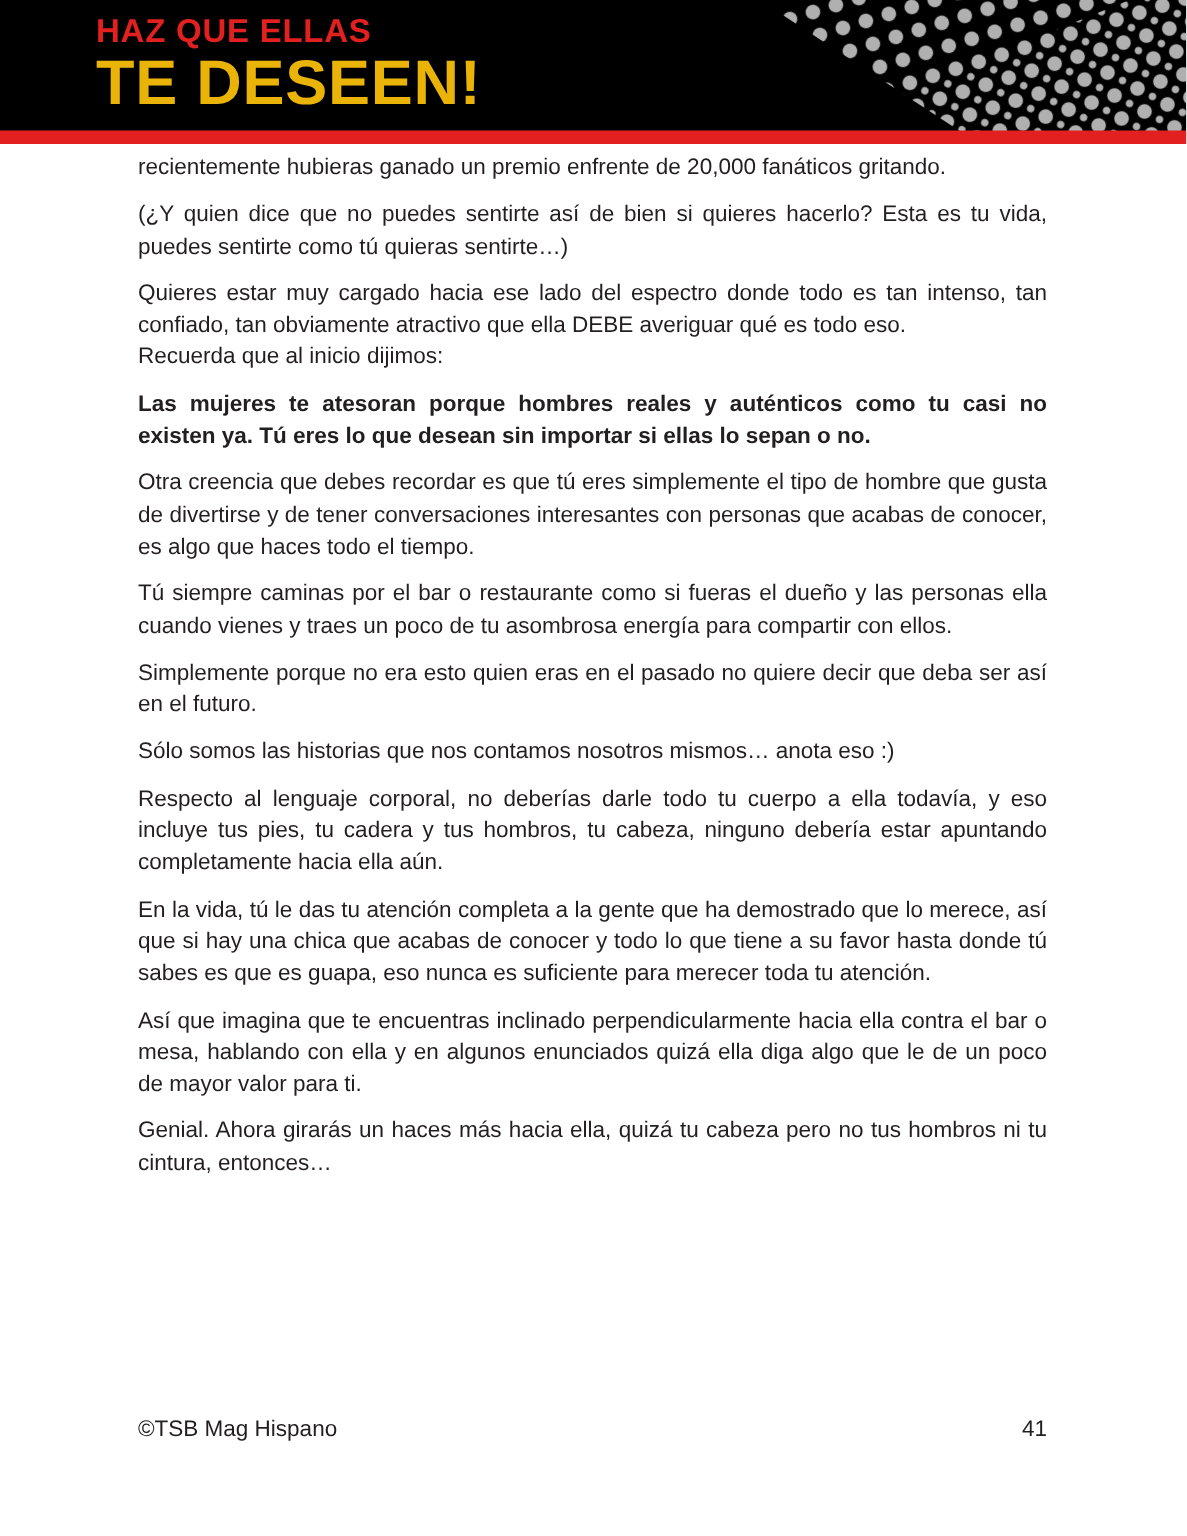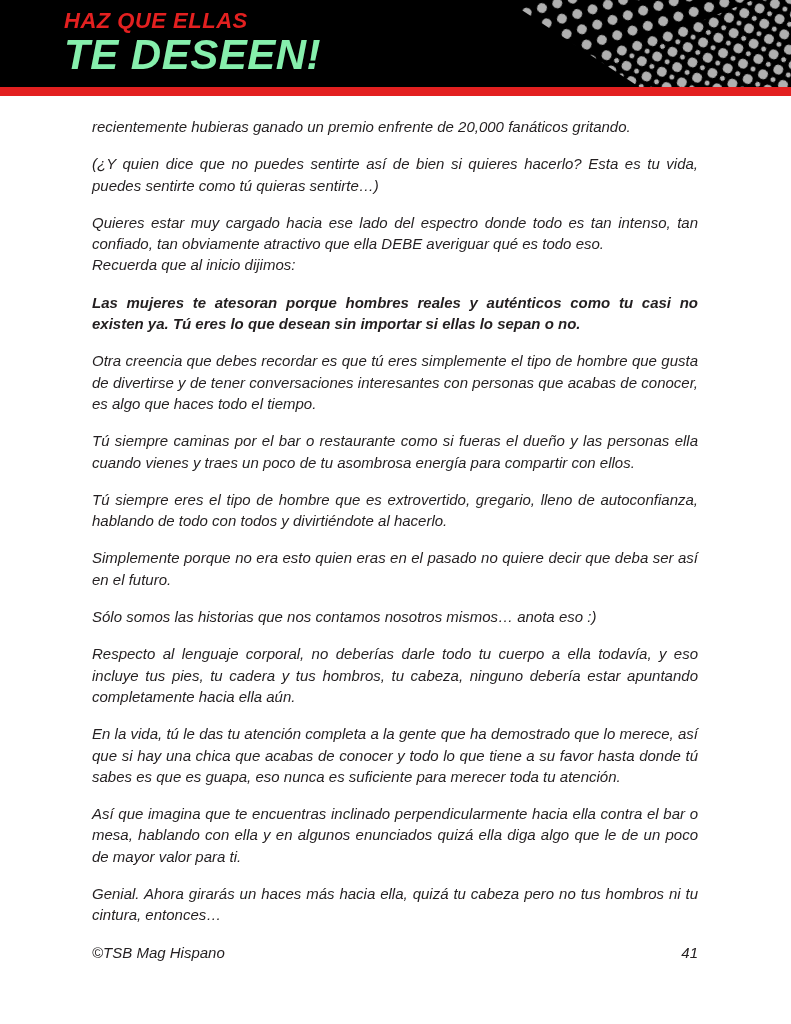--- a/index.html
+++ b/index.html
@@ -13,21 +13,20 @@
   html, body { margin: 0; padding: 0; background: #ffffff; }
   .page {
     position: relative;
     width: 791px;
     height: 1024px;
     background: #ffffff;
     font-family: "Liberation Sans", sans-serif;
     color: var(--text-color);
     overflow: hidden;
     margin: 0 auto;
-    font-style: italic;
   }
 
   
   .header {
     position: absolute;
     top: 0; left: 0;
     width: 100%;
     height: 96px;
     background: var(--header-bg);
     overflow: hidden;
@@ -45,21 +44,21 @@
     left: 64px;
     line-height: 1;
   }
   .brand-line1 {
     color: var(--accent);
     font-size: 22px;
     font-weight: bold;
     letter-spacing: 0.5px;
   }
   .brand-line2 {
-    color: #86efac;
+    color: #eab308;
     font-size: 42px;
     font-weight: bold;
     letter-spacing: 0.5px;
     margin-top: 2px;
   }
   .halftone {
     position: absolute;
     top: -30px;
     right: -40px;
     width: 360px;
@@ -80,21 +79,21 @@
   }
 
   
   .content {
     position: absolute;
     top: 100px;
     left: 92px;
     right: 93px;
   }
   .content p {
-    margin: 16px 0 10px 0;
+    margin: 1px 0 10px 0;
     font-size: 15px;
     line-height: 1.42;
     text-align: justify;
     white-space: pre-line;
   }
   .content p.bold { font-weight: bold; }
 
   
   .footer {
     position: absolute;
@@ -126,21 +125,20 @@
   </div>
 
   <div class="content">
     <p>recientemente hubieras ganado un premio enfrente de 20,000 fanáticos gritando.</p>
     <p>(¿Y quien dice que no puedes sentirte así de bien si quieres hacerlo? Esta es tu vida, puedes sentirte como tú quieras sentirte…)</p>
     <p>Quieres estar muy cargado hacia ese lado del espectro donde todo es tan intenso, tan confiado, tan obviamente atractivo que ella DEBE averiguar qué es todo eso.
 Recuerda que al inicio dijimos:</p>
     <p class="bold">Las mujeres te atesoran porque hombres reales y auténticos como tu casi no existen ya. Tú eres lo que desean sin importar si ellas lo sepan o no.</p>
     <p>Otra creencia que debes recordar es que tú eres simplemente el tipo de hombre que gusta de divertirse y de tener conversaciones interesantes con personas que acabas de conocer, es algo que haces todo el tiempo.</p>
     <p>Tú siempre caminas por el bar o restaurante como si fueras el dueño y las personas ella cuando vienes y traes un poco de tu asombrosa energía para compartir con ellos.</p>
-    <p>Tú siempre eres el tipo de hombre que es extrovertido, gregario, lleno de autoconfianza, hablando de todo con todos y divirtiéndote al hacerlo.</p>
     <p>Simplemente porque no era esto quien eras en el pasado no quiere decir que deba ser así en el futuro.</p>
     <p>Sólo somos las historias que nos contamos nosotros mismos… anota eso :)</p>
     <p>Respecto al lenguaje corporal, no deberías darle todo tu cuerpo a ella todavía, y eso incluye tus pies, tu cadera y tus hombros, tu cabeza, ninguno debería estar apuntando completamente hacia ella aún.</p>
     <p>En la vida, tú le das tu atención completa a la gente que ha demostrado que lo merece, así que si hay una chica que acabas de conocer y todo lo que tiene a su favor hasta donde tú sabes es que es guapa, eso nunca es suficiente para merecer toda tu atención.</p>
     <p>Así que imagina que te encuentras inclinado perpendicularmente hacia ella contra el bar o mesa, hablando con ella y en algunos enunciados quizá ella diga algo que le de un poco de mayor valor para ti.</p>
     <p>Genial. Ahora girarás un haces más hacia ella, quizá tu cabeza pero no tus hombros ni tu cintura, entonces…</p>
   </div>
 
   <div class="footer">
     <span class="footer-copyright">©TSB Mag Hispano</span>

